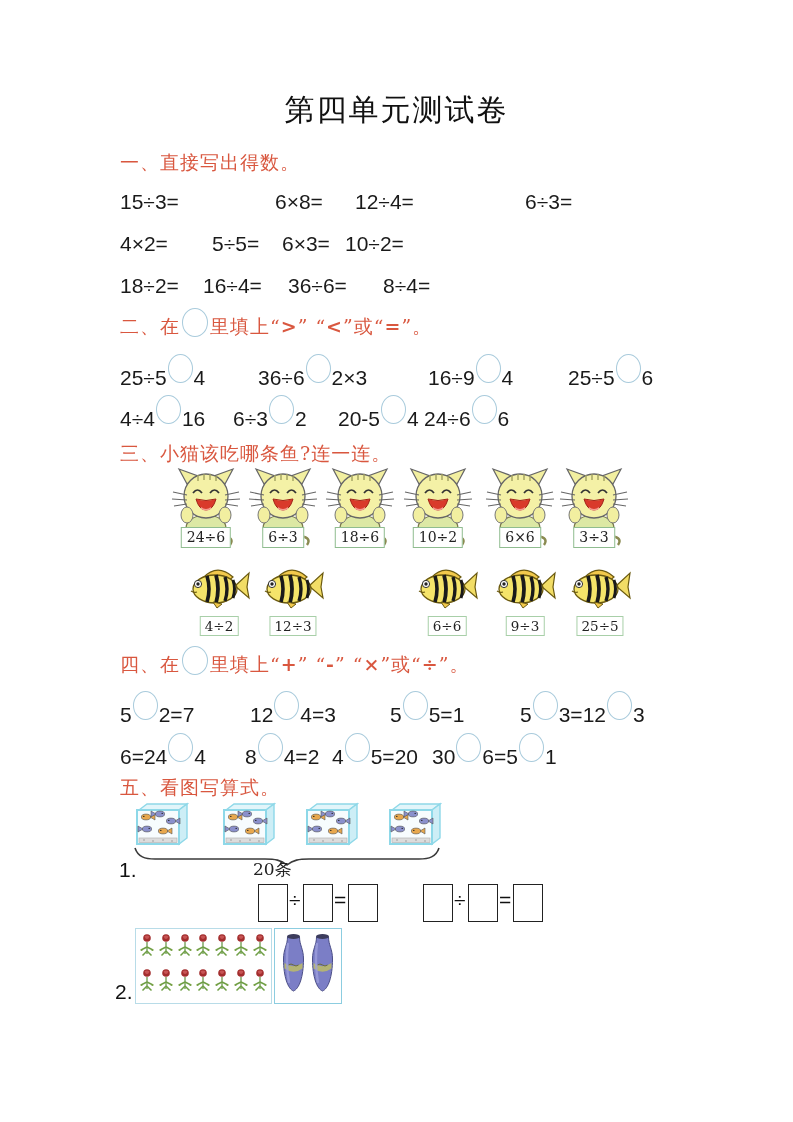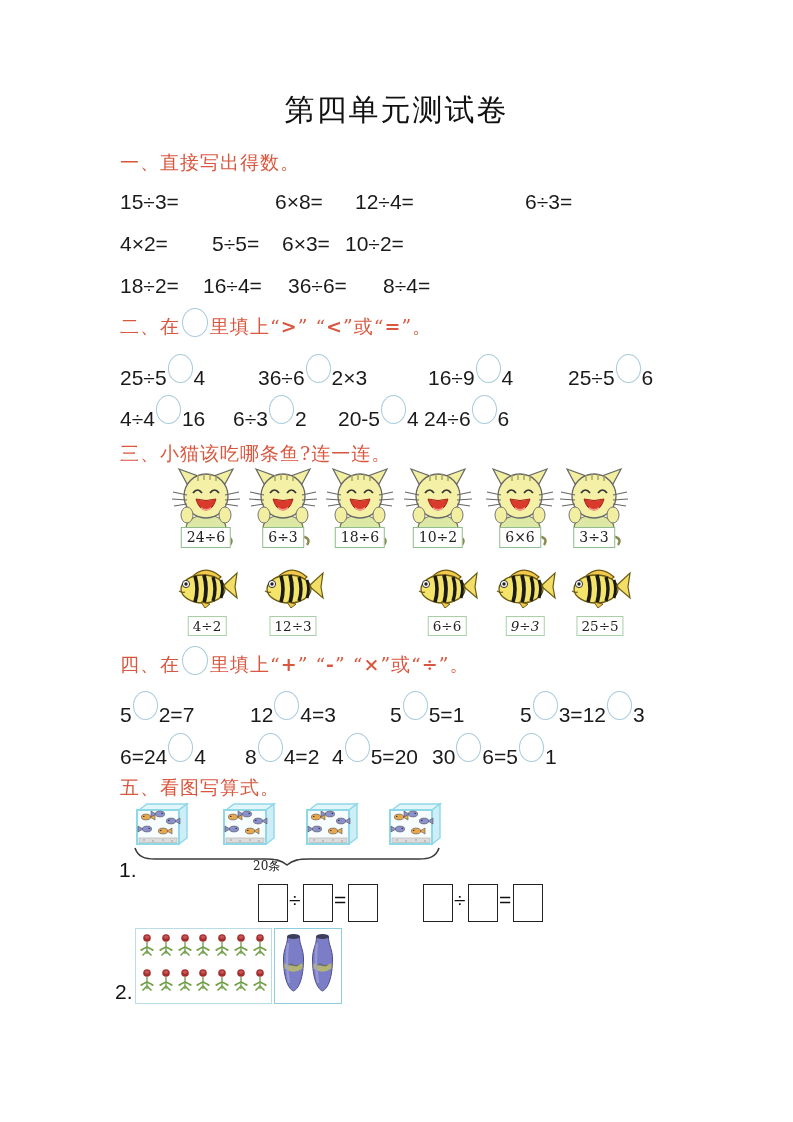--- a/index.html
+++ b/index.html
@@ -50,21 +50,21 @@
   .card{
     position:absolute;left:50%;transform:translateX(-50%);
     background:#fff;font-family:"DejaVu Serif",serif;white-space:nowrap;
     text-align:center;color:#222;
   }
   .cat .card{bottom:8px;border:1px solid #8fbc8f;font-size:14px;padding:0 5px;line-height:19px;}
   .fishfig .card{bottom:0;border:1px solid #a8cfa8;font-size:13.5px;padding:0 4px;line-height:18px;}
   #tanks{top:802px;height:46px;}
   .tank{position:absolute;top:0;width:54px;height:44px;}
   #brace{position:absolute;left:133px;top:845px;}
-  #brace-label{position:absolute;top:858px;left:253px;font-family:"DejaVu Serif",serif;font-size:12px;color:#222;}
+  #brace-label{position:absolute;top:858px;left:253px;font-family:"DejaVu Serif",serif;font-size:17px;color:#222;}
   .itemnum{position:absolute;font-size:21px;color:#111;}
   #num1{top:858px;left:119px;}
   #num2{top:980px;left:115px;}
   #eqrow{position:absolute;top:884px;left:0;width:793px;height:40px;}
   .abox{position:absolute;top:0;width:28px;height:36px;border:1.6px solid #222;background:#fff;}
   .op{position:absolute;top:4px;font-size:21px;color:#111;}
   #flowerbox{
     position:absolute;left:135px;top:928px;width:137px;height:76px;
     border:1px solid #b8dce8;box-sizing:border-box;display:grid;
     grid-template-columns:repeat(7,1fr);align-items:center;justify-items:center;padding:2px;
@@ -227,21 +227,21 @@
     <path d="M31,41 q5,4 10,0 l0,2 q-5,3 -10,0 z" fill="#f59a8e"></path>
     <path d="M3,26 l14,3 M2,33 l15,1 M4,40 l13,-2" stroke="#666" stroke-width="1.1"></path>
     <path d="M69,26 l-14,3 M70,33 l-15,1 M68,40 l-13,-2" stroke="#666" stroke-width="1.1"></path>
     <ellipse cx="17" cy="49" rx="6" ry="8" fill="#f2efa0" stroke="#777" stroke-width="1"></ellipse>
     <ellipse cx="55" cy="49" rx="6" ry="8" fill="#f2efa0" stroke="#777" stroke-width="1"></ellipse>
   </svg>
       <div class="card">3÷3</div>
     </div>
   </div>
 <div class="figrow" id="fishrow">
-    <div class="fishfig" style="left: 174px;">
+    <div class="fishfig" style="left: 186px;">
       <svg width="64" height="50" viewBox="0 0 64 50">
     <path d="M48,26 L62,13 L60,27 L62,38 Z" fill="#f2dd66" stroke="#6b5a10" stroke-width="1.2"></path>
     <path d="M16,18 Q30,3 46,17 L40,22 L20,22 Z" fill="#f2c94c" stroke="#6b5a10" stroke-width="1.2"></path>
     <ellipse cx="28" cy="29" rx="22" ry="14" fill="#f5e46a" stroke="#6b5a10" stroke-width="1.3"></ellipse>
     <path d="M20,16 q4,13 0,26" stroke="#1a1a1a" stroke-width="3.6" fill="none"></path>
     <path d="M29,15 q4,14 0,28" stroke="#1a1a1a" stroke-width="3.8" fill="none"></path>
     <path d="M38,17 q4,12 0,24" stroke="#1a1a1a" stroke-width="3.4" fill="none"></path>
     <path d="M46,20 q3,9 0,18" stroke="#1a1a1a" stroke-width="3"></path>
     <circle cx="11" cy="24" r="3.6" fill="#fff" stroke="#333" stroke-width="1"></circle>
     <circle cx="11" cy="24" r="1.7" fill="#222"></circle>
@@ -275,21 +275,21 @@
     <path d="M29,15 q4,14 0,28" stroke="#1a1a1a" stroke-width="3.8" fill="none"></path>
     <path d="M38,17 q4,12 0,24" stroke="#1a1a1a" stroke-width="3.4" fill="none"></path>
     <path d="M46,20 q3,9 0,18" stroke="#1a1a1a" stroke-width="3"></path>
     <circle cx="11" cy="24" r="3.6" fill="#fff" stroke="#333" stroke-width="1"></circle>
     <circle cx="11" cy="24" r="1.7" fill="#222"></circle>
     <path d="M4,31 q3,2 6,1" stroke="#6b5a10" stroke-width="1.2" fill="none"></path>
     <path d="M26,42 l4,6 l5,-4 z" fill="#f2c94c" stroke="#6b5a10" stroke-width="1"></path>
   </svg>
       <div class="card">6÷6</div>
     </div>
-    <div class="fishfig" style="left: 492px; font-style: italic;">
+    <div class="fishfig" style="left: 492px;">
       <svg width="64" height="50" viewBox="0 0 64 50">
     <path d="M48,26 L62,13 L60,27 L62,38 Z" fill="#f2dd66" stroke="#6b5a10" stroke-width="1.2"></path>
     <path d="M16,18 Q30,3 46,17 L40,22 L20,22 Z" fill="#f2c94c" stroke="#6b5a10" stroke-width="1.2"></path>
     <ellipse cx="28" cy="29" rx="22" ry="14" fill="#f5e46a" stroke="#6b5a10" stroke-width="1.3"></ellipse>
     <path d="M20,16 q4,13 0,26" stroke="#1a1a1a" stroke-width="3.6" fill="none"></path>
     <path d="M29,15 q4,14 0,28" stroke="#1a1a1a" stroke-width="3.8" fill="none"></path>
     <path d="M38,17 q4,12 0,24" stroke="#1a1a1a" stroke-width="3.4" fill="none"></path>
     <path d="M46,20 q3,9 0,18" stroke="#1a1a1a" stroke-width="3"></path>
     <circle cx="11" cy="24" r="3.6" fill="#fff" stroke="#333" stroke-width="1"></circle>
     <circle cx="11" cy="24" r="1.7" fill="#222"></circle>

